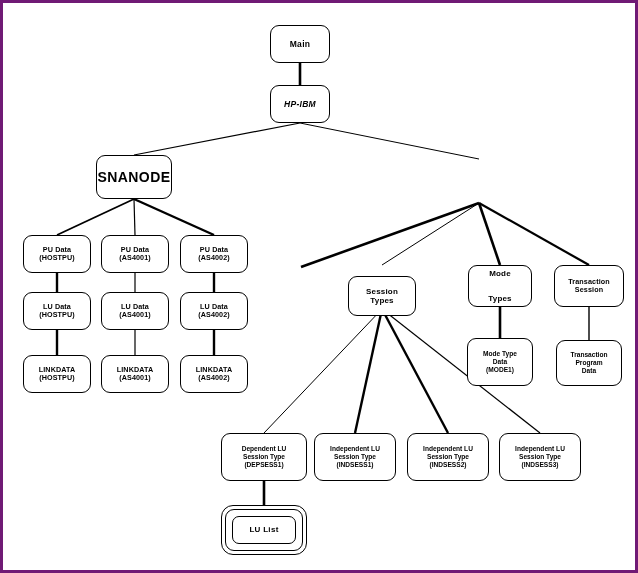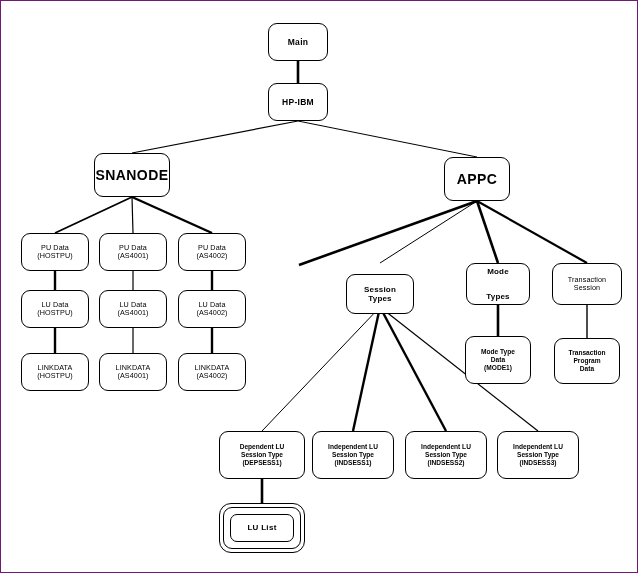--- a/index.html
+++ b/index.html
@@ -5,21 +5,21 @@
   html, body {
     margin: 0;
     padding: 0;
     background: #ffffff;
   }
   #canvas {
     position: relative;
     width: 638px;
     height: 573px;
     background: #ffffff;
-    border: 1px solid #701a75;
+    border: 3px solid #701a75;
     box-sizing: border-box;
     overflow: hidden;
     font-family: "Liberation Sans", sans-serif;
   }
   #edges {
     position: absolute;
     left: 0;
     top: 0;
     width: 638px;
     height: 573px;
@@ -43,21 +43,21 @@
     padding: 1px 2px;
   }
   .node .ln {
     display: block;
     white-space: nowrap;
   }
   
   .t-root  { font-size: 8.5px; font-weight: bold; letter-spacing: 0.3px; }
   .t-major { font-size: 14px; font-weight: bold; letter-spacing: 0.4px; }
   .t-mid   { font-size: 8px;  font-weight: bold; letter-spacing: 0.2px; }
-  .t-small { font-size: 7.2px; font-weight: normal; letter-spacing: 0.1px; }
+  .t-small { font-size: 7.2px; font-weight: bold; letter-spacing: 0.1px; }
   .t-tiny  { font-size: 6.6px; font-weight: bold; letter-spacing: 0px; }
 
   
   .node.nested {
     border-radius: 12px;
     padding: 3px;
   }
   .nested-mid {
     width: 100%;
     height: 100%;
@@ -108,28 +108,25 @@
       <line x1="586" y1="304" x2="586" y2="337" stroke="#000000" stroke-width="1.4"></line>
       <line x1="379" y1="306" x2="261" y2="430" stroke="#000000" stroke-width="1"></line>
       <line x1="379" y1="306" x2="352" y2="430" stroke="#000000" stroke-width="2.4"></line>
       <line x1="379" y1="306" x2="445" y2="430" stroke="#000000" stroke-width="2.4"></line>
       <line x1="379" y1="306" x2="537" y2="430" stroke="#000000" stroke-width="1.2"></line>
       <line x1="261" y1="478" x2="261" y2="502" stroke="#000000" stroke-width="2.6"></line>
     </svg>
 <div class="node t-root" style="left: 267px; top: 22px; width: 60px; height: 38px;">
       <span class="ln">Main</span>
     </div>
-    <div class="node t-root" style="left: 267px; top: 82px; width: 60px; height: 38px;">
+    <div class="node t-root" style="left: 267px; top: 82px; width: 60px; height: 38px; font-style: italic;">
       <span class="ln">HP-IBM</span>
     </div>
     <div class="node t-major" style="left: 93px; top: 152px; width: 76px; height: 44px;">
       <span class="ln">SNANODE</span>
-    </div>
-    <div class="node t-major" style="left: 443px; top: 156px; width: 66px; height: 44px;">
-      <span class="ln">APPC</span>
     </div>
     <div class="node t-small" style="left: 20px; top: 232px; width: 68px; height: 38px;">
       <span class="ln">PU Data</span>
       <span class="ln">(HOSTPU)</span>
     </div>
     <div class="node t-small" style="left: 98px; top: 232px; width: 68px; height: 38px;">
       <span class="ln">PU Data</span>
       <span class="ln">(AS4001)</span>
     </div>
     <div class="node t-small" style="left: 177px; top: 232px; width: 68px; height: 38px;">

